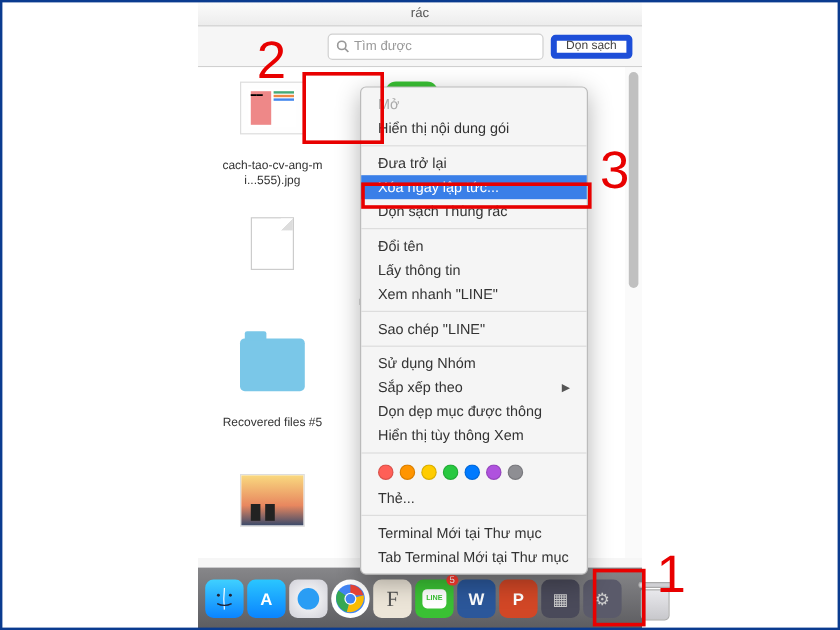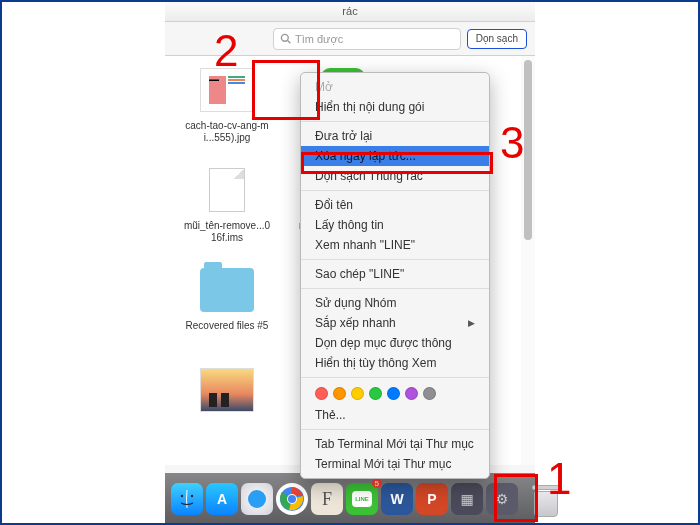--- a/index.html
+++ b/index.html
@@ -57,21 +57,21 @@
       align-items: center;
       padding: 0 6px;
       color: #999;
       margin-left: 100px;
     }
     .search svg { margin-right: 4px; flex-shrink: 0; }
     .clean-btn {
       height: 20px;
       padding: 0 8px;
       background: #fff;
-      border: 1px solid #1d4ed8;
+      border: 5px solid #1d4ed8;
       border-radius: 4px;
       font-size: 10px;
       color: #444;
       display: flex;
       align-items: center;
     }
     .content {
       position: absolute;
       top: 56px;
       left: 0;
@@ -84,21 +84,21 @@
       display: grid;
       grid-template-columns: repeat(3, 1fr);
       padding: 12px 8px;
       row-gap: 24px;
       column-gap: 8px;
     }
     .item {
       display: flex;
       flex-direction: column;
       align-items: center;
-      gap: 8px;
+      gap: 21px;
     }
     .item-icon {
       width: 54px;
       height: 44px;
       border: 1px solid #ddd;
       background: #fefefe;
       display: flex;
       align-items: center;
       justify-content: center;
       overflow: hidden;
@@ -211,21 +211,21 @@
       padding: 3px 14px;
       font-size: 12px;
       color: #333;
       display: flex;
       justify-content: space-between;
       align-items: center;
     }
     .menu-item.disabled { color: #aaa; }
     .menu-item.selected {
       background: #3a7fe8;
-      color: #0f172a;
+      color: #ffffff;
     }
     .menu-sep {
       height: 1px;
       background: #ddd;
       margin: 4px 0;
     }
     .menu-arrow { font-size: 9px; color: #555; }
     .tags-row {
       display: flex;
       gap: 5px;
@@ -337,21 +337,20 @@
       <div class="item">
         <div class="line-icon">
           <div class="line-bubble">LINE</div>
         </div>
         <div class="item-label line-label">LINE</div>
       </div>
       <div></div>
 
       <div class="item">
         <div class="page-icon"></div>
-        <div class="item-label">mũi_tên-remove...016f.ims</div>
       </div>
       <div class="item">
         <div class="item-icon">
           <svg class="arrow-red" viewBox="0 0 30 30">
               <path d="M5 5 L22 22 M22 22 L22 12 M22 22 L12 22" stroke="#e80000" stroke-width="3" fill="none"></path>
             </svg>
         </div>
         <div class="item-label">mũi_tên-remove...w</div>
       </div>
       <div></div>
@@ -408,39 +407,39 @@
   <div class="menu-item">Dọn sạch Thùng rác</div>
   <div class="menu-sep"></div>
   <div class="menu-item">Đổi tên</div>
   <div class="menu-item">Lấy thông tin</div>
   <div class="menu-item">Xem nhanh "LINE"</div>
   <div class="menu-sep"></div>
   <div class="menu-item">Sao chép "LINE"</div>
   <div class="menu-sep"></div>
   <div class="menu-item">Sử dụng Nhóm</div>
   <div class="menu-item">
-    <span>Sắp xếp nhanh</span>
+    <span>Sắp xếp theo</span>
     <span class="menu-arrow">▶</span>
   </div>
   <div class="menu-item">Dọn dẹp mục được thông</div>
   <div class="menu-item">Hiển thị tùy thông Xem</div>
   <div class="menu-sep"></div>
   <div class="tags-row">
     <div class="tag-dot" style="background:#ff5f57"></div>
     <div class="tag-dot" style="background:#ff9500"></div>
     <div class="tag-dot" style="background:#ffcc00"></div>
     <div class="tag-dot" style="background:#28c840"></div>
     <div class="tag-dot" style="background:#007aff"></div>
     <div class="tag-dot" style="background:#af52de"></div>
     <div class="tag-dot" style="background:#8e8e93"></div>
   </div>
   <div class="menu-item">Thẻ...</div>
   <div class="menu-sep"></div>
+  <div class="menu-item">Terminal Mới tại Thư mục</div>
   <div class="menu-item">Tab Terminal Mới tại Thư mục</div>
-  <div class="menu-item">Terminal Mới tại Thư mục</div>
 </div>
 
 <div class="dock">
   <div class="dock-icon" style="background:linear-gradient(#3fd0ff,#0a84ff);">
     <svg width="22" height="22" viewBox="0 0 22 22">
         <path d="M11 2 Q10 11 11 20" stroke="#fff" stroke-width="1" fill="none"></path>
         <circle cx="6" cy="8" r="1.2" fill="#223"></circle>
         <circle cx="16" cy="8" r="1.2" fill="#223"></circle>
         <path d="M5 15 Q11 18 17 15" stroke="#223" stroke-width="1.2" fill="none"></path>
       </svg>

